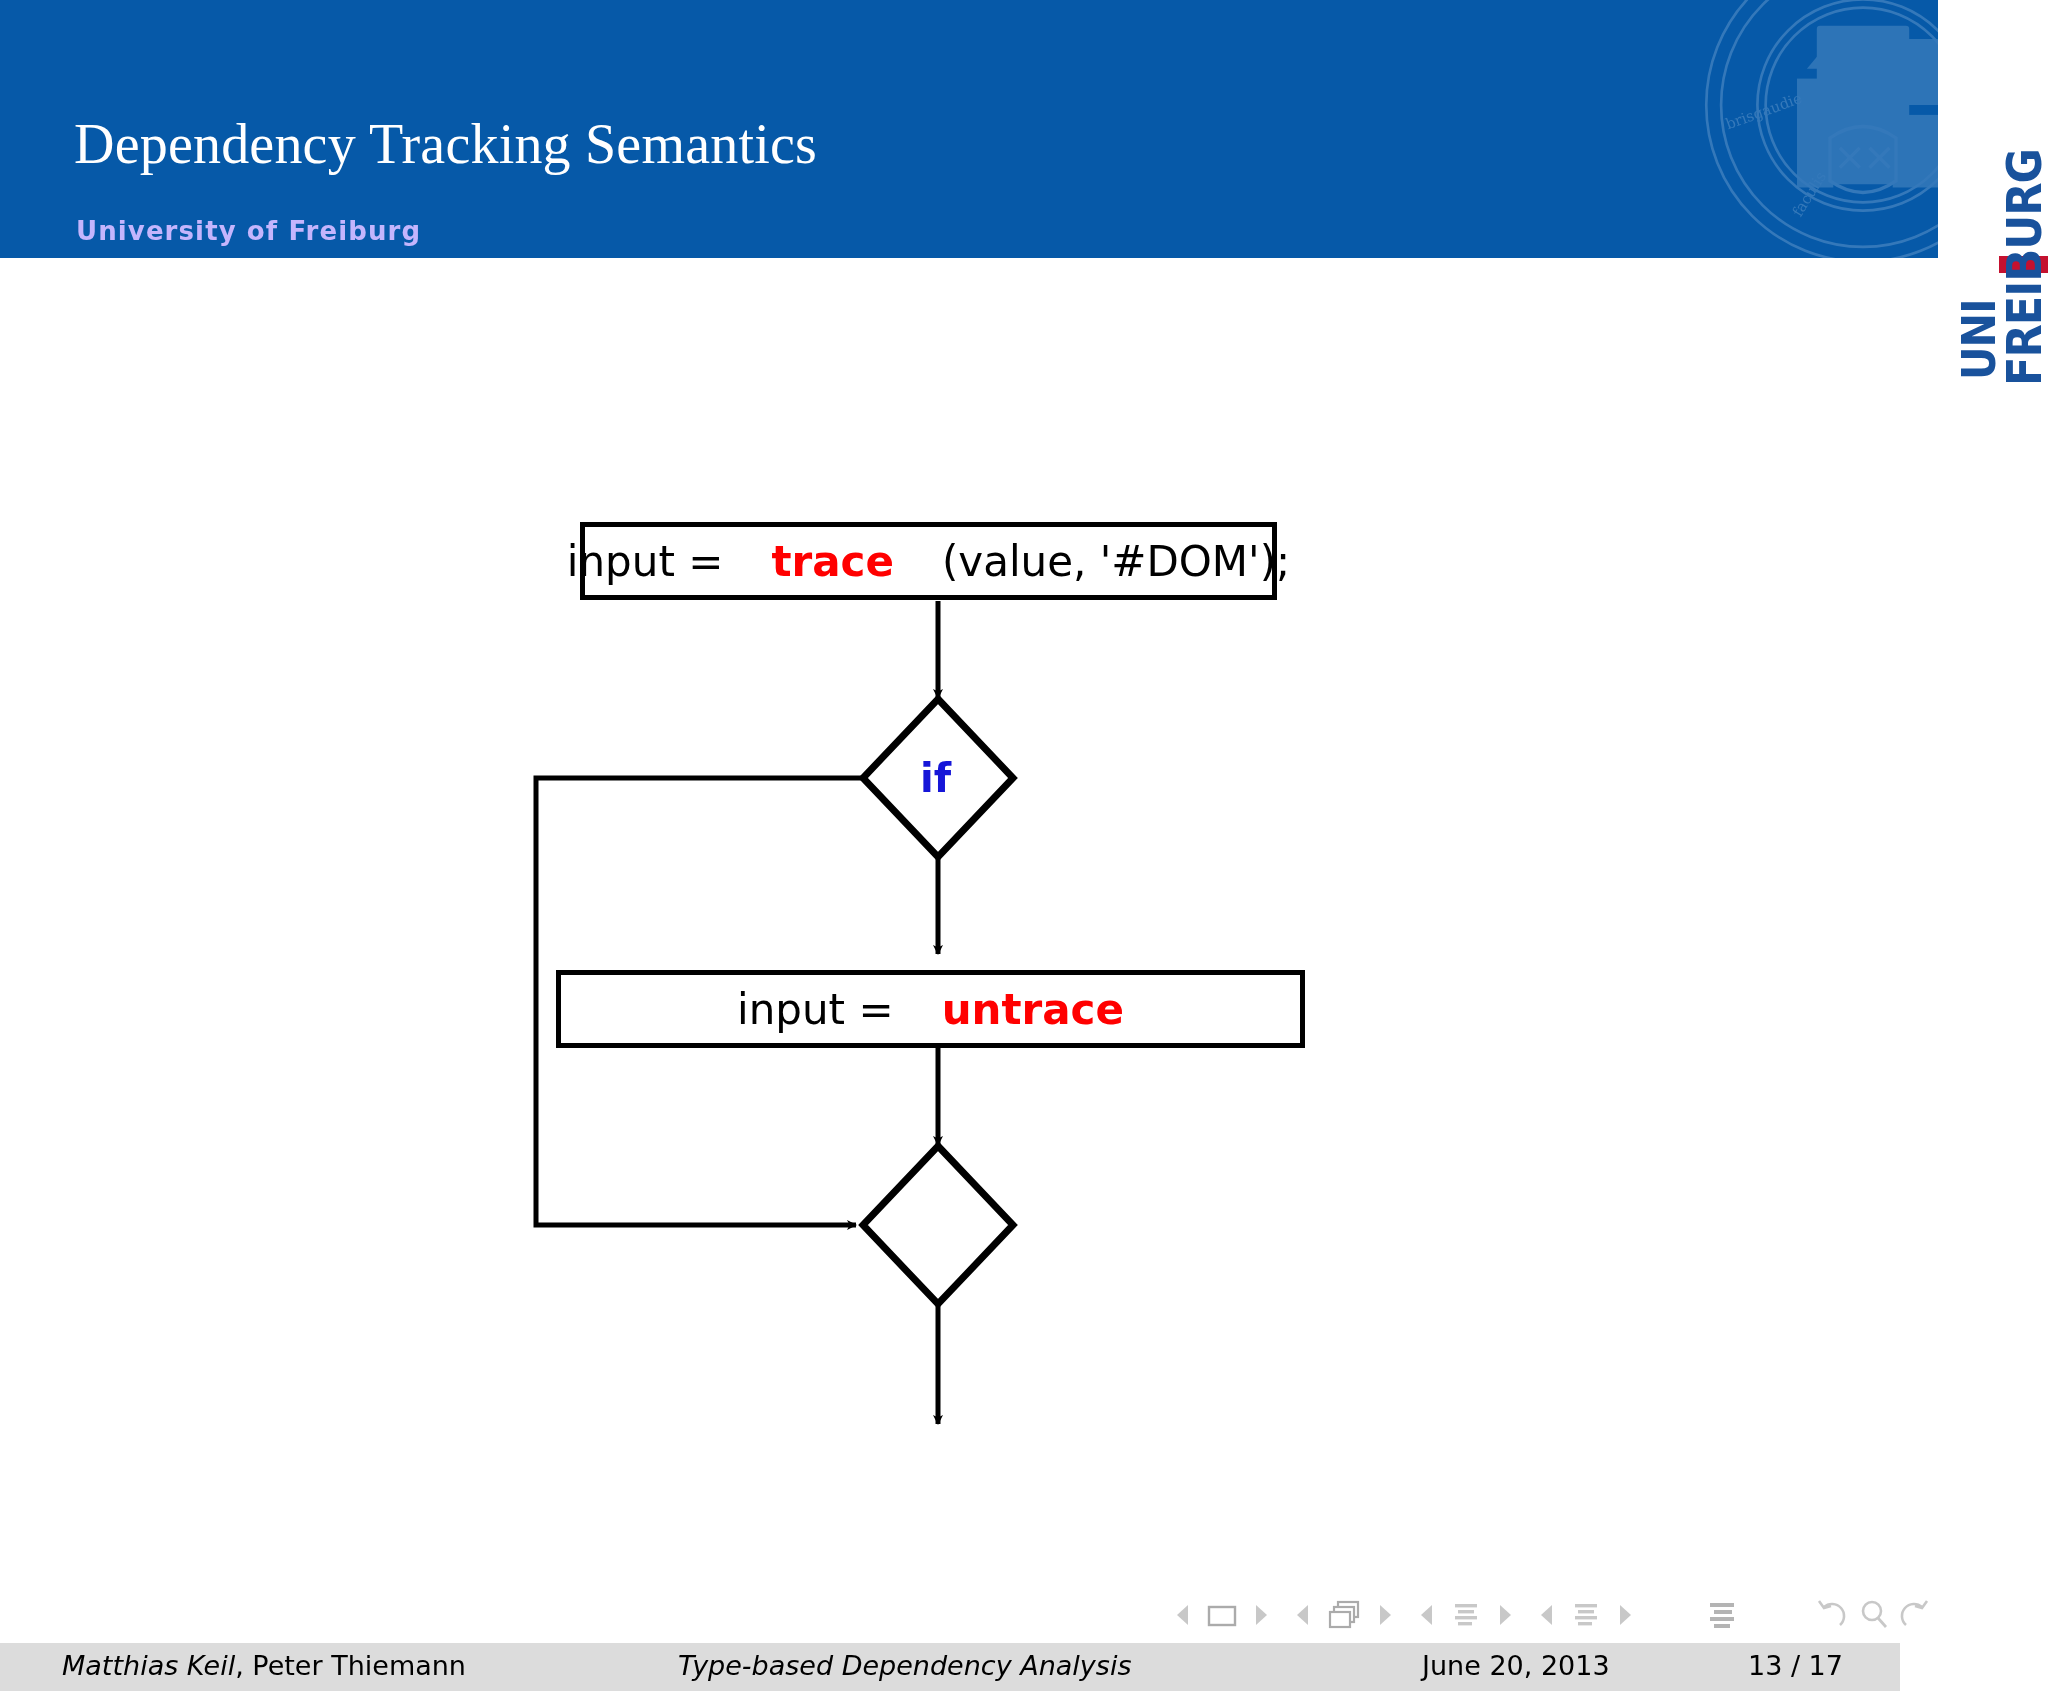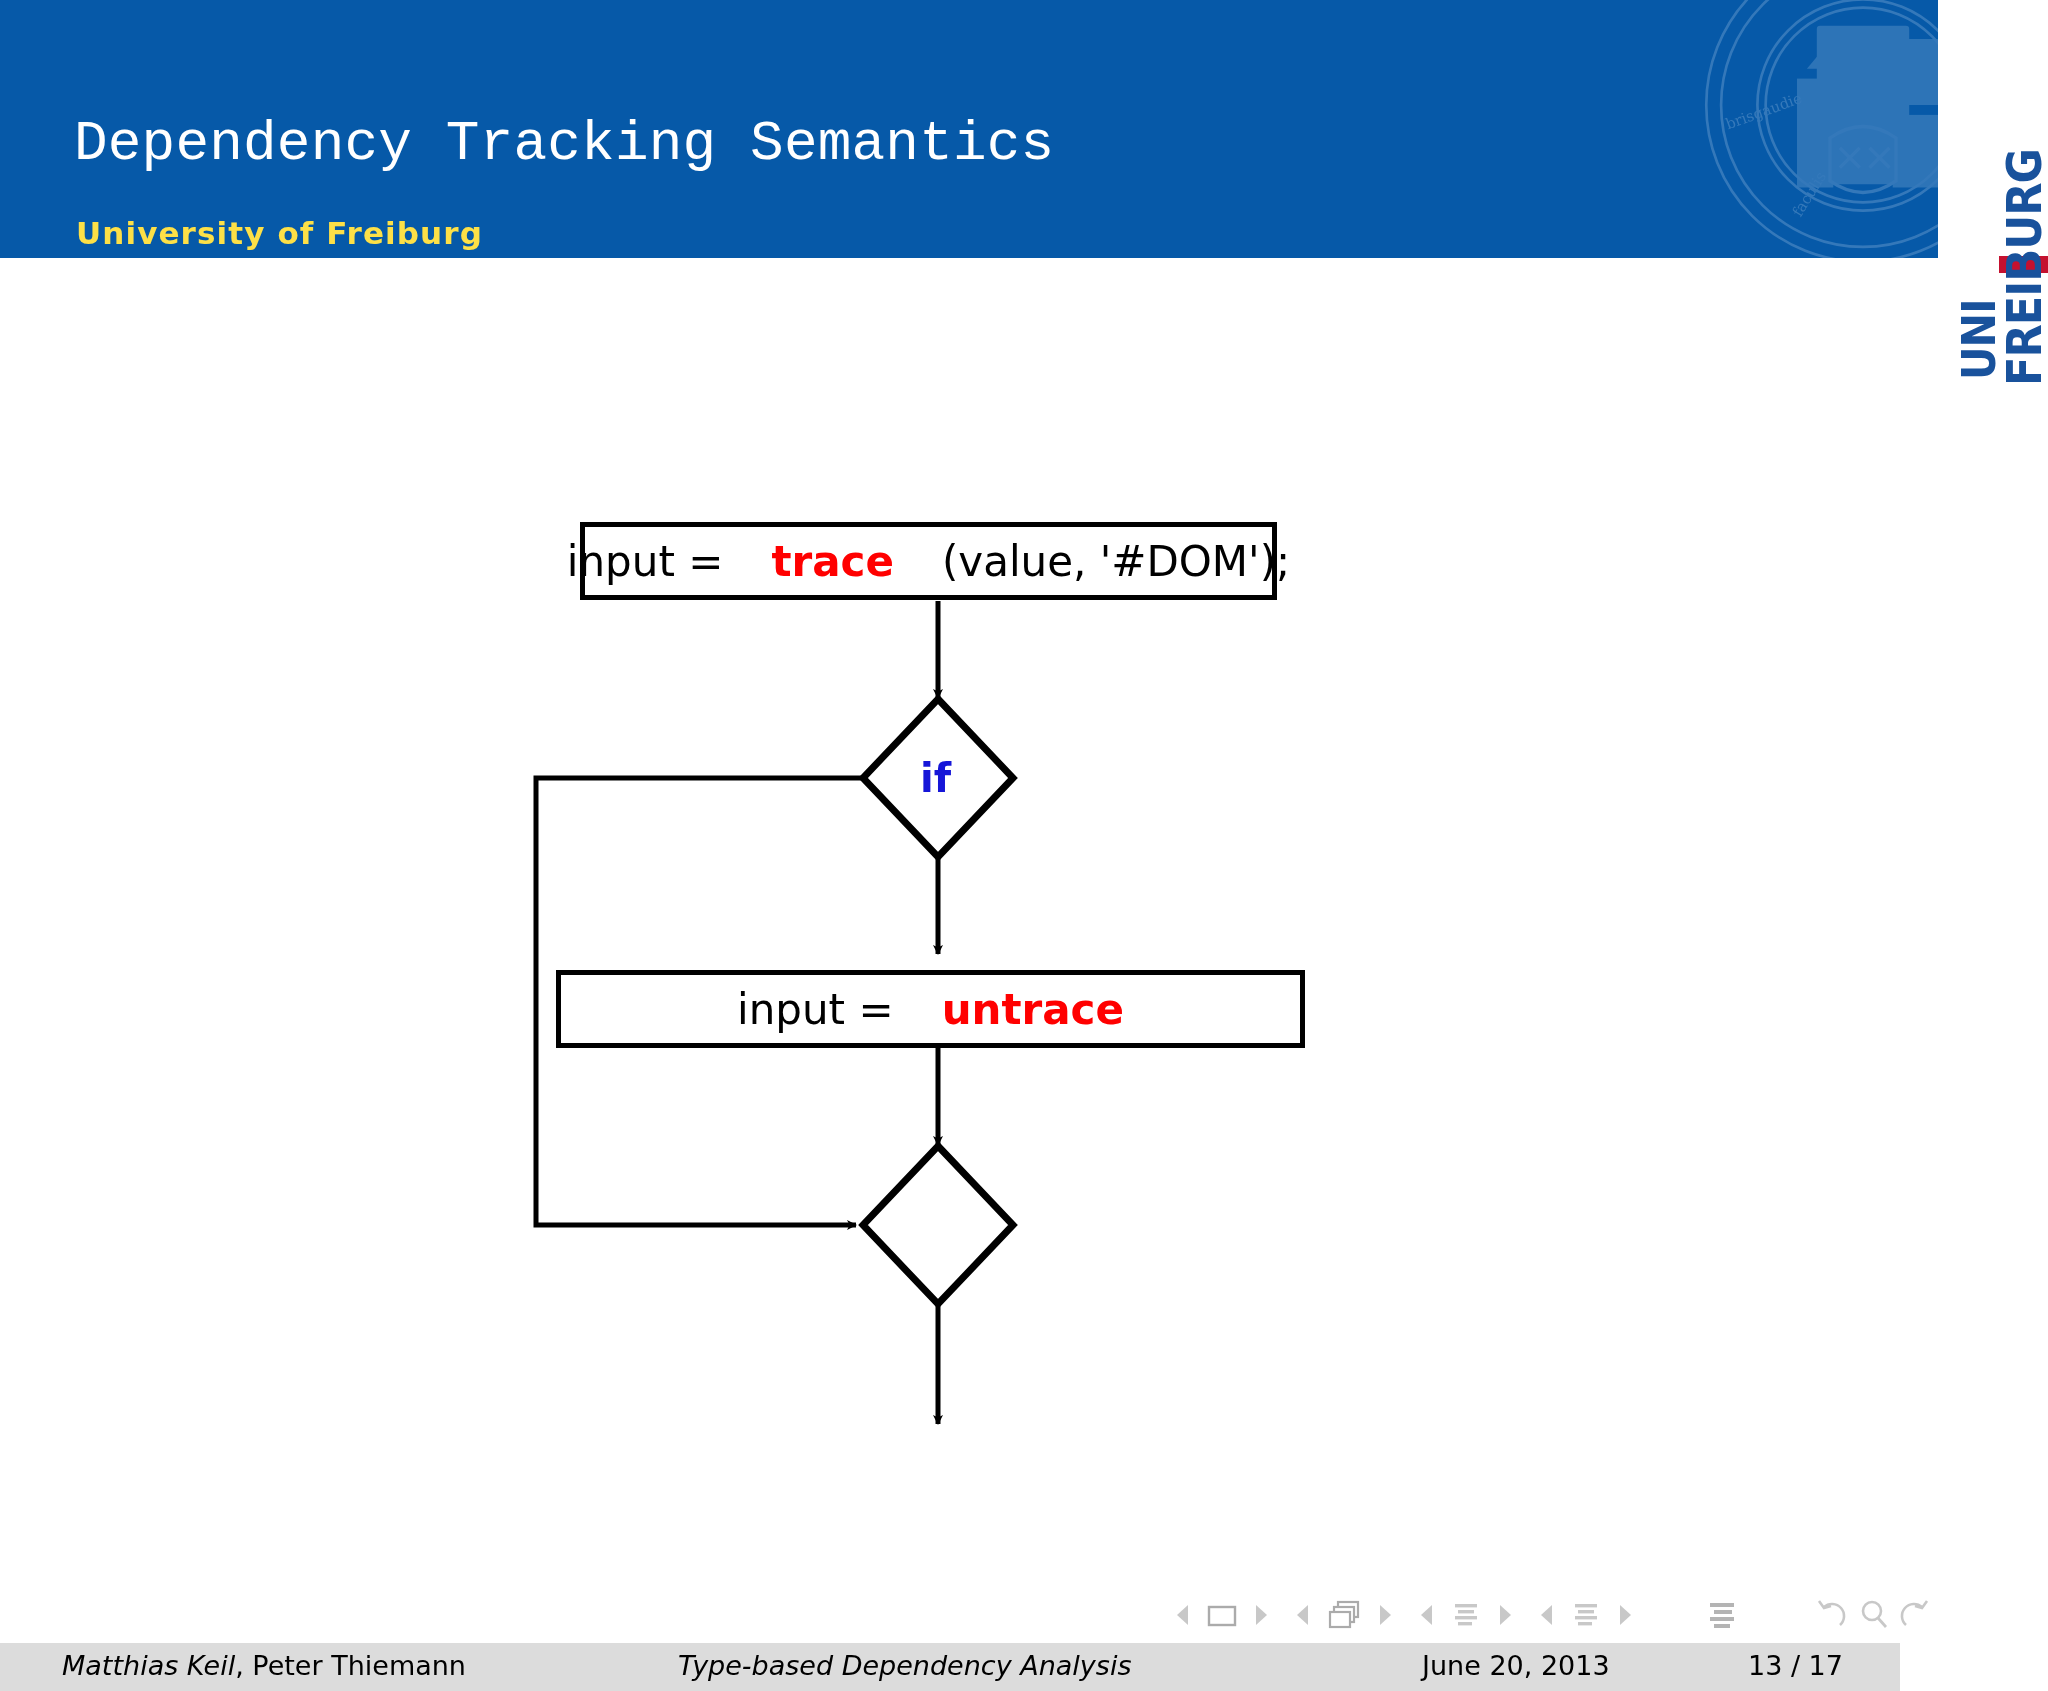--- a/index.html
+++ b/index.html
@@ -30,36 +30,36 @@
     right: -90px;
     top: -60px;
     width: 330px;
     height: 330px;
     opacity: 0.30;
   }
   .header-title {
     position: absolute;
     left: 74px;
     top: 116px;
-    font-family: Liberation Mono, monospace;
+    font-family: Liberation Serif, serif;
     font-size: 56px;
     font-weight: 400;
     color: #ffffff;
     letter-spacing: 0.2px;
     white-space: nowrap;
     line-height: 1;
   }
   .header-subtitle {
     position: absolute;
     left: 76px;
     top: 218px;
     font-family: "DejaVu Sans", sans-serif;
-    font-size: 31px;
+    font-size: 26px;
     font-weight: 700;
-    color: #fde047;
+    color: #c4b5fd;
     letter-spacing: 1.1px;
     white-space: nowrap;
     line-height: 1;
   }
 
   
   .uni-logo {
     position: absolute;
     left: 1938px;
     top: 0;

